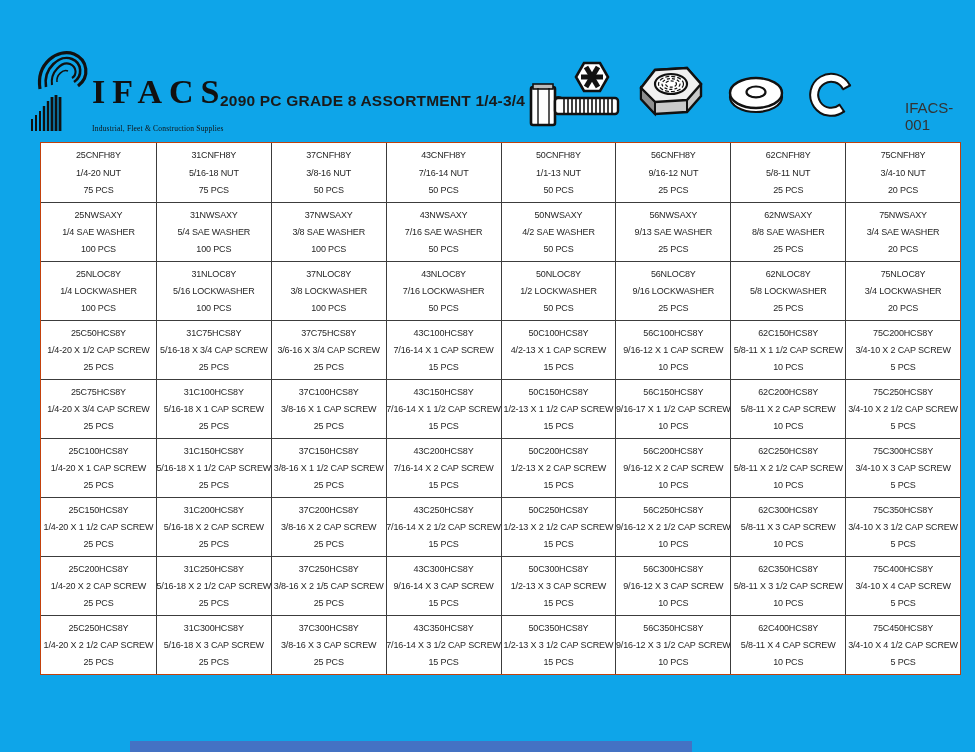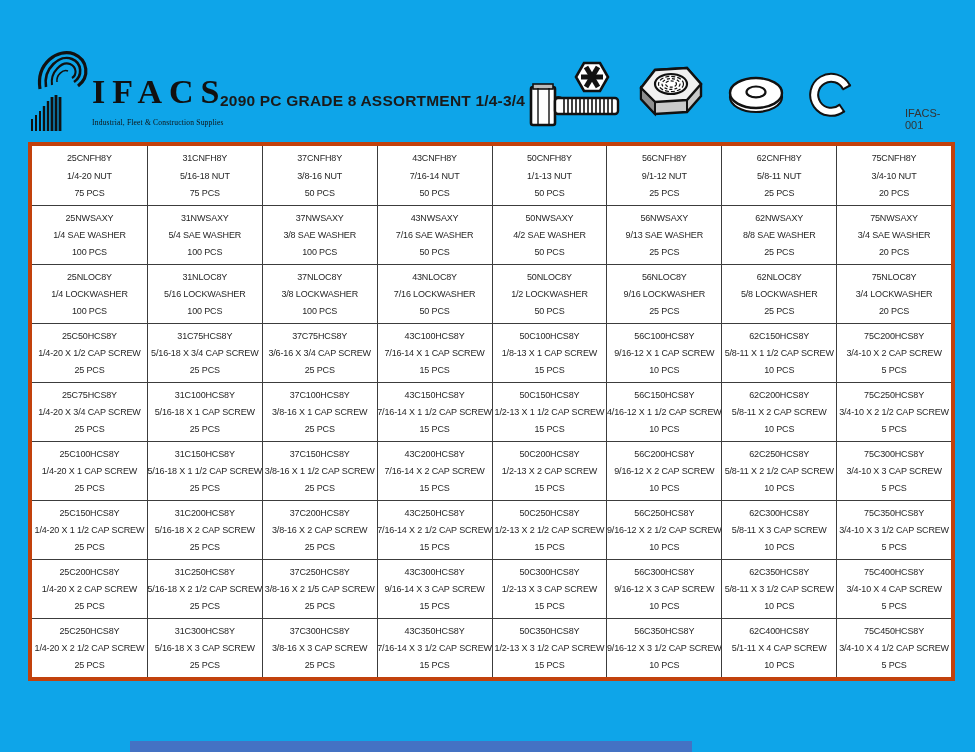--- a/index.html
+++ b/index.html
@@ -6,35 +6,35 @@
   .page{position:relative;width:975px;height:752px;background:#0ea5e9;overflow:hidden;
         font-family:"Liberation Sans",sans-serif;color:#262626;}
 
   
   .header{position:absolute;left:28px;top:45px;width:919px;height:95px;}
   .logo{position:absolute;left:0;top:0;display:flex;}
   .logo-swoosh{width:64px;height:88px;}
   .logo-textwrap{margin-left:0;padding-top:30px;}
   .logo-name{font-family:"Liberation Serif",serif;font-weight:bold;font-size:34px;
              letter-spacing:7px;line-height:1;color:#111;}
-  .logo-tagline{font-family:"Liberation Serif",serif;font-size:7.5px;margin-top:9px;
+  .logo-tagline{font-family:"Liberation Serif",serif;font-size:7.5px;margin-top:15px;
                 letter-spacing:.2px;color:#111;white-space:nowrap;}
   .title{position:absolute;left:192px;top:47px;font-weight:bold;font-size:15.5px;
          letter-spacing:.2px;color:#1a1a1a;white-space:nowrap;}
-  .doc-code{position:absolute;left:877px;top:62px;font-size:11px;color:#333;}
+  .doc-code{position:absolute;left:877px;top:54px;font-size:15px;color:#333;}
 
   .hw-icon{position:absolute;}
   .icon-bolt{left:500px;top:12px;}
   .icon-nut{left:608px;top:14px;}
   .icon-washer{left:698px;top:30px;}
   .icon-lock{left:775px;top:26px;}
 
   
-  .table{position:absolute;left:28px;top:142px;width:919px;height:531px;
-         border:4px solid #c2410c;display:grid;grid-template-rows:repeat(9,1fr);
+  .table{position:absolute;left:40px;top:142px;width:919px;height:531px;
+         border:1px solid #c2410c;display:grid;grid-template-rows:repeat(9,1fr);
          background:#fff;}
   .t-row{display:grid;grid-template-columns:repeat(8,1fr);border-top:1px solid #3c3c3c;min-height:0;}
   .t-row:first-child{border-top:none;}
   .t-cell{border-left:1px solid #3c3c3c;display:flex;flex-direction:column;
           justify-content:space-between;align-items:center;padding:8px 1px 7px 1px;
           min-width:0;overflow:hidden;}
   .t-cell:first-child{border-left:none;}
   .t-line{white-space:nowrap;font-size:9px;line-height:1;letter-spacing:-0.15px;color:#262626;}
 
   
@@ -150,21 +150,21 @@
           <div class="t-line">7/16-14 NUT</div>
           <div class="t-line">50 PCS</div>
         </div>
         <div class="t-cell">
           <div class="t-line">50CNFH8Y</div>
           <div class="t-line">1/1-13 NUT</div>
           <div class="t-line">50 PCS</div>
         </div>
         <div class="t-cell">
           <div class="t-line">56CNFH8Y</div>
-          <div class="t-line">9/1-12 NUT</div>
+          <div class="t-line">9/16-12 NUT</div>
           <div class="t-line">25 PCS</div>
         </div>
         <div class="t-cell">
           <div class="t-line">62CNFH8Y</div>
           <div class="t-line">5/8-11 NUT</div>
           <div class="t-line">25 PCS</div>
         </div>
         <div class="t-cell">
           <div class="t-line">75CNFH8Y</div>
           <div class="t-line">3/4-10 NUT</div>
@@ -271,21 +271,21 @@
           <div class="t-line">3/6-16 X 3/4 CAP SCREW</div>
           <div class="t-line">25 PCS</div>
         </div>
         <div class="t-cell">
           <div class="t-line">43C100HCS8Y</div>
           <div class="t-line">7/16-14 X 1 CAP SCREW</div>
           <div class="t-line">15 PCS</div>
         </div>
         <div class="t-cell">
           <div class="t-line">50C100HCS8Y</div>
-          <div class="t-line">1/8-13 X 1 CAP SCREW</div>
+          <div class="t-line">4/2-13 X 1 CAP SCREW</div>
           <div class="t-line">15 PCS</div>
         </div>
         <div class="t-cell">
           <div class="t-line">56C100HCS8Y</div>
           <div class="t-line">9/16-12 X 1 CAP SCREW</div>
           <div class="t-line">10 PCS</div>
         </div>
         <div class="t-cell">
           <div class="t-line">62C150HCS8Y</div>
           <div class="t-line">5/8-11 X 1 1/2 CAP SCREW</div>
@@ -318,21 +318,21 @@
           <div class="t-line">7/16-14 X 1 1/2 CAP SCREW</div>
           <div class="t-line">15 PCS</div>
         </div>
         <div class="t-cell">
           <div class="t-line">50C150HCS8Y</div>
           <div class="t-line">1/2-13 X 1 1/2 CAP SCREW</div>
           <div class="t-line">15 PCS</div>
         </div>
         <div class="t-cell">
           <div class="t-line">56C150HCS8Y</div>
-          <div class="t-line">4/16-12 X 1 1/2 CAP SCREW</div>
+          <div class="t-line">9/16-17 X 1 1/2 CAP SCREW</div>
           <div class="t-line">10 PCS</div>
         </div>
         <div class="t-cell">
           <div class="t-line">62C200HCS8Y</div>
           <div class="t-line">5/8-11 X 2 CAP SCREW</div>
           <div class="t-line">10 PCS</div>
         </div>
         <div class="t-cell">
           <div class="t-line">75C250HCS8Y</div>
           <div class="t-line">3/4-10 X 2 1/2 CAP SCREW</div>
@@ -491,21 +491,21 @@
           <div class="t-line">1/2-13 X 3 1/2 CAP SCREW</div>
           <div class="t-line">15 PCS</div>
         </div>
         <div class="t-cell">
           <div class="t-line">56C350HCS8Y</div>
           <div class="t-line">9/16-12 X 3 1/2 CAP SCREW</div>
           <div class="t-line">10 PCS</div>
         </div>
         <div class="t-cell">
           <div class="t-line">62C400HCS8Y</div>
-          <div class="t-line">5/1-11 X 4 CAP SCREW</div>
+          <div class="t-line">5/8-11 X 4 CAP SCREW</div>
           <div class="t-line">10 PCS</div>
         </div>
         <div class="t-cell">
           <div class="t-line">75C450HCS8Y</div>
           <div class="t-line">3/4-10 X 4 1/2 CAP SCREW</div>
           <div class="t-line">5 PCS</div>
         </div>
       </div>
     </div>
 

